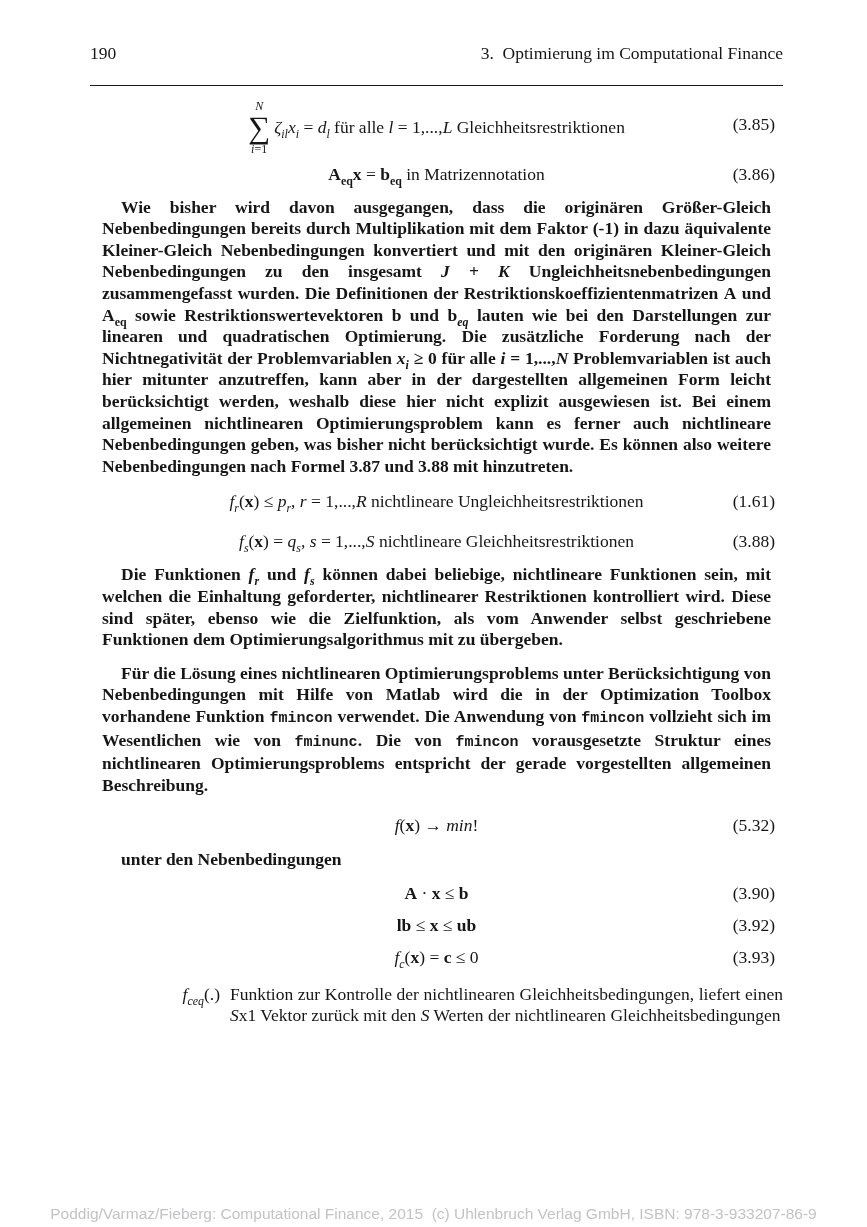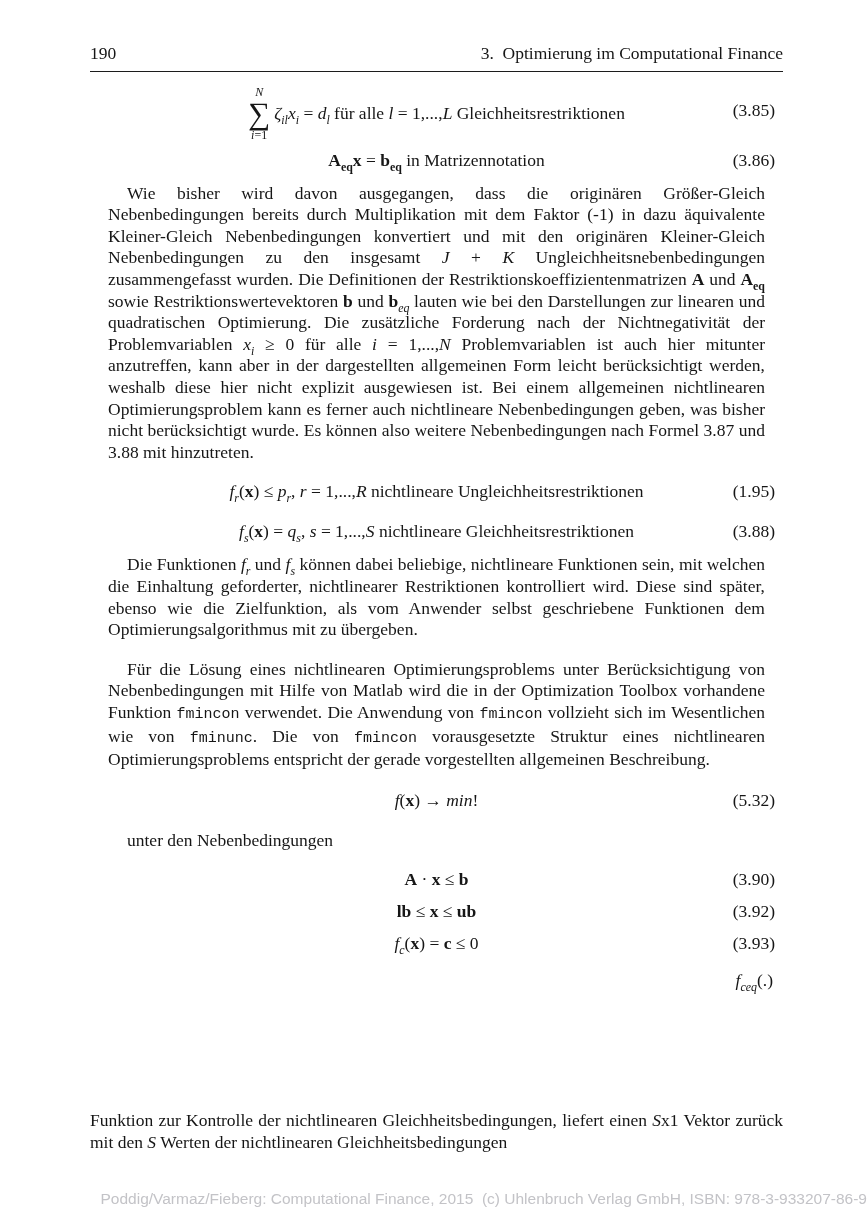--- a/index.html
+++ b/index.html
@@ -14,21 +14,21 @@
   .page {
     position: absolute; inset: 0;
     padding: 43px 84px 0 90px;
     box-sizing: border-box;
     font-size: 17.5px; line-height: 21.6px;
   }
   
   .hdr {
     display: flex; justify-content: space-between; align-items: baseline;
     border-bottom: 1.4px solid #1c1c1c;
-    padding-bottom: 6px;
+    padding-bottom: 20px;
   }
   .hdr .title { white-space: pre; }
   
   .eq {
     position: relative; text-align: center;
     margin-top: 12px;
     min-height: 22px;
   }
   .eq .num {
     position: absolute; right: 8px; top: 50%;
@@ -45,39 +45,39 @@
   .sum-lim { font-size: 12px; line-height: 1.15; }
   .sum-sigma { font-size: 31px; line-height: 0.95; }
   .eq386 { margin-top: 7px; text-align: center; }
   .eq387 { margin-top: 14px; }
   .eq388 { margin-top: 18px; }
   .eq389 { margin-top: 19px; }
   .eq390 { margin-top: 5px; }
   .eqrowtight { margin-top: 10px; }
   
   p.body {
-    margin: 18px; text-align: justify; text-indent: 19px;
+    margin: 12px; text-align: justify; text-indent: 19px; font-weight: bold;
   }
   p.p1 { margin-top: 11px; }
   p.p2 { margin-top: 11px; }
   p.p3 { margin-top: 0; }
   .noindent { margin: 11px 0 0 0; text-indent: 0; text-align: left; }
   .tt { font-family: "Liberation Mono", monospace; font-size: 15px; }
   
   .def { display: flex; margin-top: 18px; }
-  .def2 { margin-top: 15px; flex-direction: column; }
+  .def2 { margin-top: 15px; }
   .def-term {
     flex: 0 0 140px; box-sizing: border-box;
     text-align: right; padding-right: 10px;
   }
   .def-body { flex: 1; text-align: justify; }
   
   .footer {
-    position: absolute; left: 0; right: 0; bottom: 19px;
-    text-align: right;
+    position: absolute; left: 0; right: 0; bottom: 4px;
+    text-align: center;
     font-family: "Liberation Sans", sans-serif;
     font-size: 15.5px;
     color: #c3c3c7;
     white-space: pre;
   }
 </style>
 </head>
 <body>
 
 <div class="page">
@@ -101,21 +101,21 @@
 
   <div class="eq eq386">
     <span><b>A<sub>eq</sub>x</b> = <b>b<sub>eq</sub></b> in Matrizennotation</span>
     <span class="num">(3.86)</span>
   </div>
 
   <p class="body p1">Wie bisher wird davon ausgegangen, dass die originären Größer-Gleich Nebenbedingungen bereits durch Multiplikation mit dem Faktor (-1) in dazu äquivalente Kleiner-Gleich Nebenbedingungen konvertiert und mit den originären Kleiner-Gleich Nebenbedingungen zu den insgesamt <i>J</i> + <i>K</i> Ungleichheitsnebenbedingungen zusammengefasst wurden. Die Definitionen der Restriktionskoeffizientenmatrizen <b>A</b> und <b>A<sub>eq</sub></b> sowie Restriktionswertevektoren <b>b</b> und <b>b</b><sub><i>eq</i></sub> lauten wie bei den Darstellungen zur linearen und quadratischen Optimierung. Die zusätzliche Forderung nach der Nichtnegativität der Problemvariablen <i>x<sub>i</sub></i> ≥ 0 für alle <i>i</i> = 1,...,<i>N</i> Problemvariablen ist auch hier mitunter anzutreffen, kann aber in der dargestellten allgemeinen Form leicht berücksichtigt werden, weshalb diese hier nicht explizit ausgewiesen ist. Bei einem allgemeinen nichtlinearen Optimierungsproblem kann es ferner auch nichtlineare Nebenbedingungen geben, was bisher nicht berücksichtigt wurde. Es können also weitere Nebenbedingungen nach Formel 3.87 und 3.88 mit hinzutreten.</p>
 
   <div class="eq eq387">
     <span><i>f<sub>r</sub></i>(<b>x</b>) ≤ <i>p<sub>r</sub></i>, <i>r</i> = 1,...,<i>R</i> nichtlineare Ungleichheitsrestriktionen</span>
-    <span class="num">(1.95)</span>
+    <span class="num">(1.61)</span>
   </div>
 
   <div class="eq eq388">
     <span><i>f<sub>s</sub></i>(<b>x</b>) = <i>q<sub>s</sub></i>, <i>s</i> = 1,...,<i>S</i> nichtlineare Gleichheitsrestriktionen</span>
     <span class="num">(3.88)</span>
   </div>
 
   <p class="body p2">Die Funktionen <i>f<sub>r</sub></i> und <i>f<sub>s</sub></i> können dabei beliebige, nichtlineare Funktionen sein, mit welchen die Einhaltung geforderter, nichtlinearer Restriktionen kontrolliert wird. Diese sind später, ebenso wie die Zielfunktion, als vom Anwender selbst geschriebene Funktionen dem Optimierungsalgorithmus mit zu übergeben.</p>
 
   <p class="body p3">Für die Lösung eines nichtlinearen Optimierungsproblems unter Berücksichtigung von Nebenbedingungen mit Hilfe von Matlab wird die in der Optimization Toolbox vorhandene Funktion <span class="tt">fmincon</span> verwendet. Die Anwendung von <span class="tt">fmincon</span> vollzieht sich im Wesentlichen wie von <span class="tt">fminunc</span>. Die von <span class="tt">fmincon</span> vorausgesetzte Struktur eines nichtlinearen Optimierungsproblems entspricht der gerade vorgestellten allgemeinen Beschreibung.</p>

